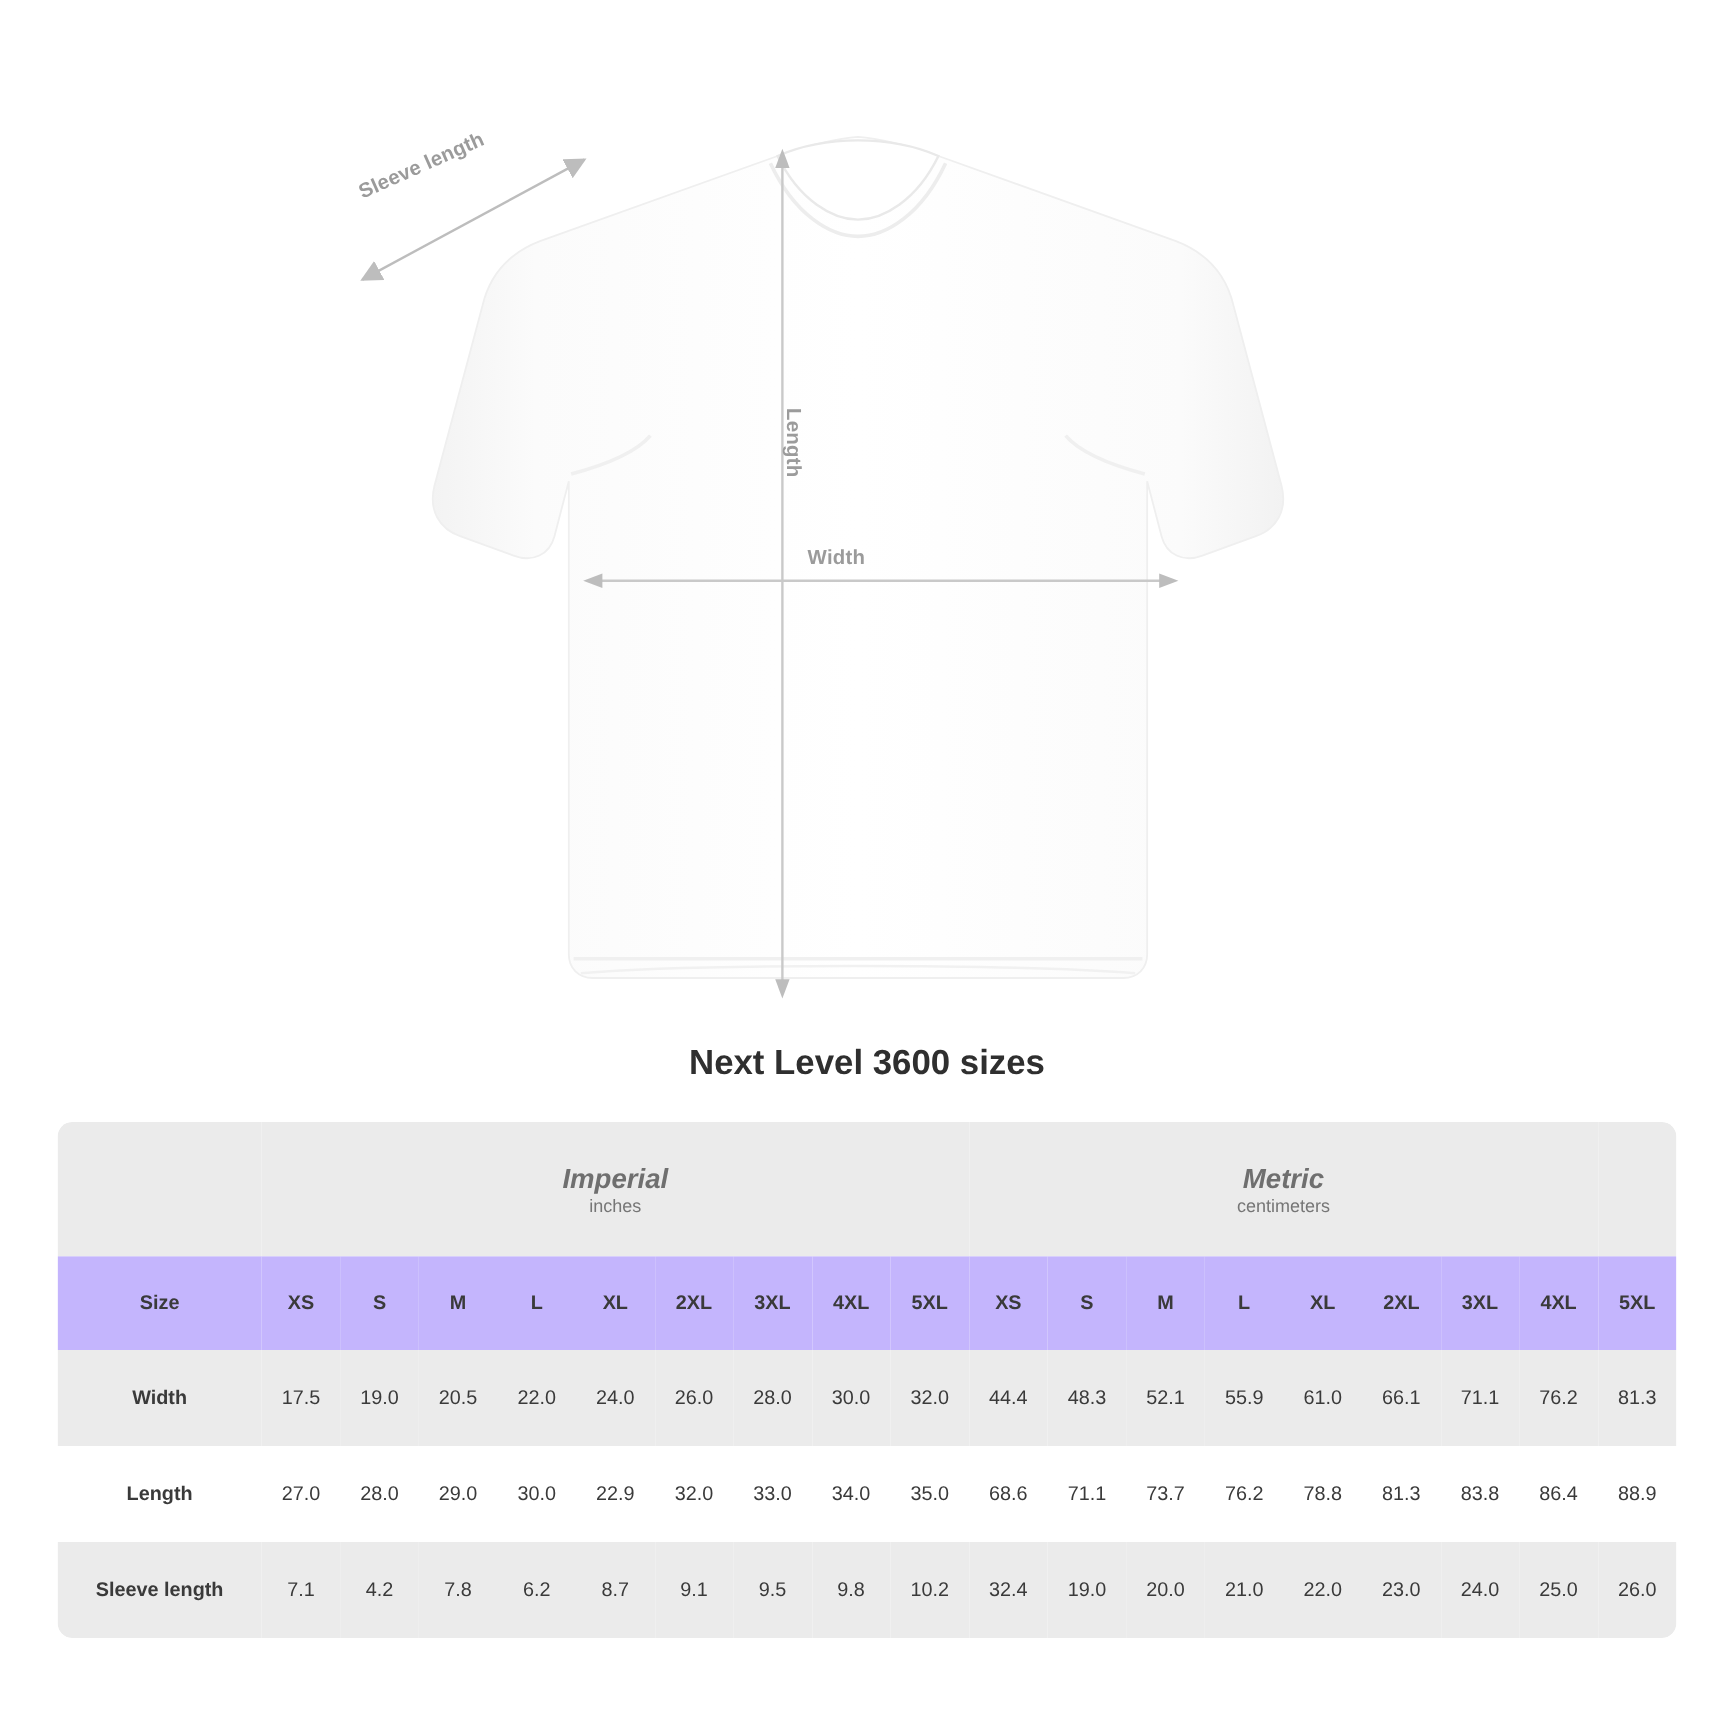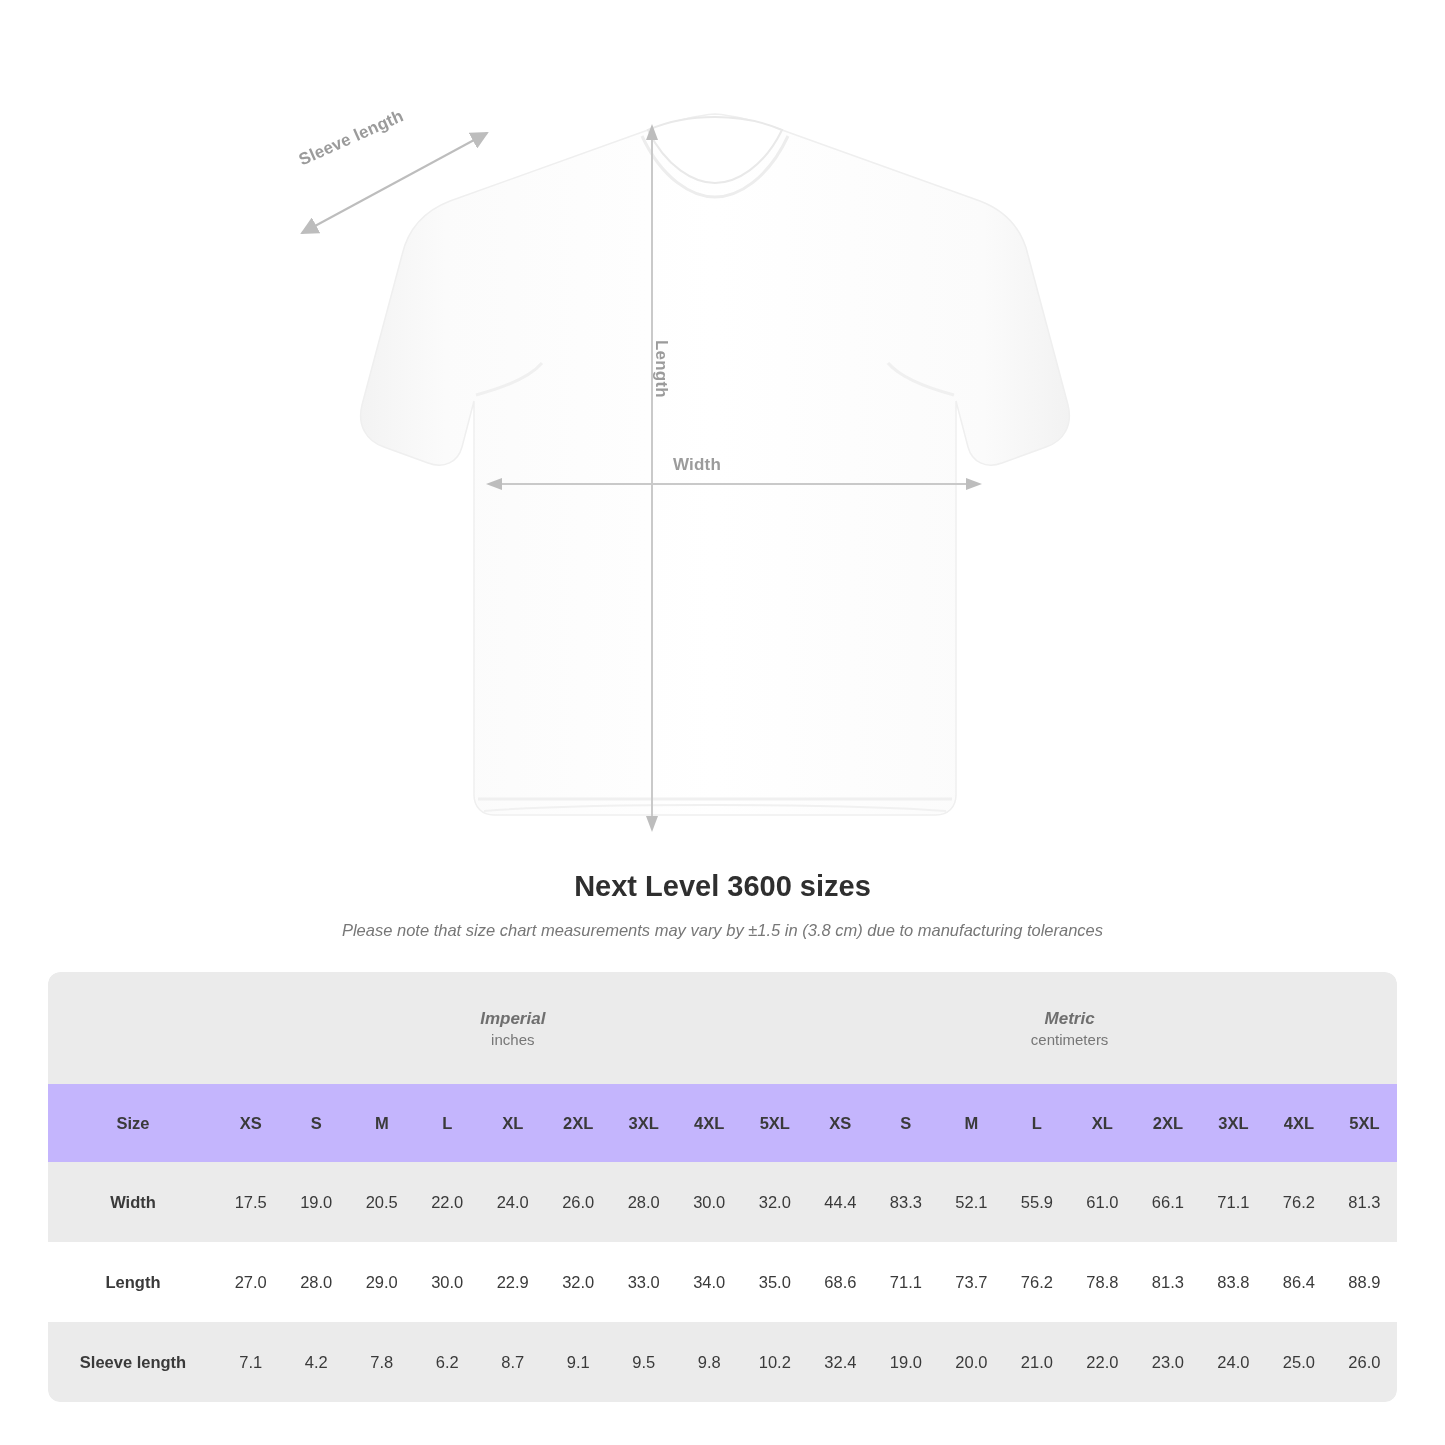--- a/index.html
+++ b/index.html
@@ -102,21 +102,21 @@
     font-size: 16.5px;
     color: #3a3a3a;
     border: none;
   }
   .unit-row td {
     background: #ebebeb;
     height: 112px;
     padding: 0;
   }
   .unit-name {
-    font-size: 17px;
+    font-size: 23px;
     font-style: italic;
     font-weight: bold;
     color: #6f6f6f;
     line-height: 1.3;
   }
   .unit-sub {
     font-size: 15px;
     color: #767676;
     font-style: normal;
     font-weight: normal;
@@ -225,21 +225,20 @@
       </svg>
 
       <div class="dim-label label-sleeve">Sleeve length</div>
       <div class="dim-label label-length">Length</div>
       <div class="dim-label label-width">Width</div>
     </div>
   </div>
 
   <div class="title-block">
     <div class="chart-title">Next Level 3600 sizes</div>
-    <div class="chart-note">Please note that size chart measurements may vary by ±1.5 in (3.8 cm) due to manufacturing tolerances</div>
   </div>
 
   <div class="table-wrap">
     <table class="size-table">
       <colgroup>
         <col style="width:170px">
         <col span="18" style="width:65.5px">
       </colgroup>
       <tbody>
         <tr class="unit-row">
@@ -282,21 +281,21 @@
           <td>17.5</td>
           <td>19.0</td>
           <td>20.5</td>
           <td>22.0</td>
           <td>24.0</td>
           <td>26.0</td>
           <td>28.0</td>
           <td>30.0</td>
           <td>32.0</td>
           <td>44.4</td>
-          <td>83.3</td>
+          <td>48.3</td>
           <td>52.1</td>
           <td>55.9</td>
           <td>61.0</td>
           <td>66.1</td>
           <td>71.1</td>
           <td>76.2</td>
           <td>81.3</td>
         </tr>
 
         <tr class="band-white">

